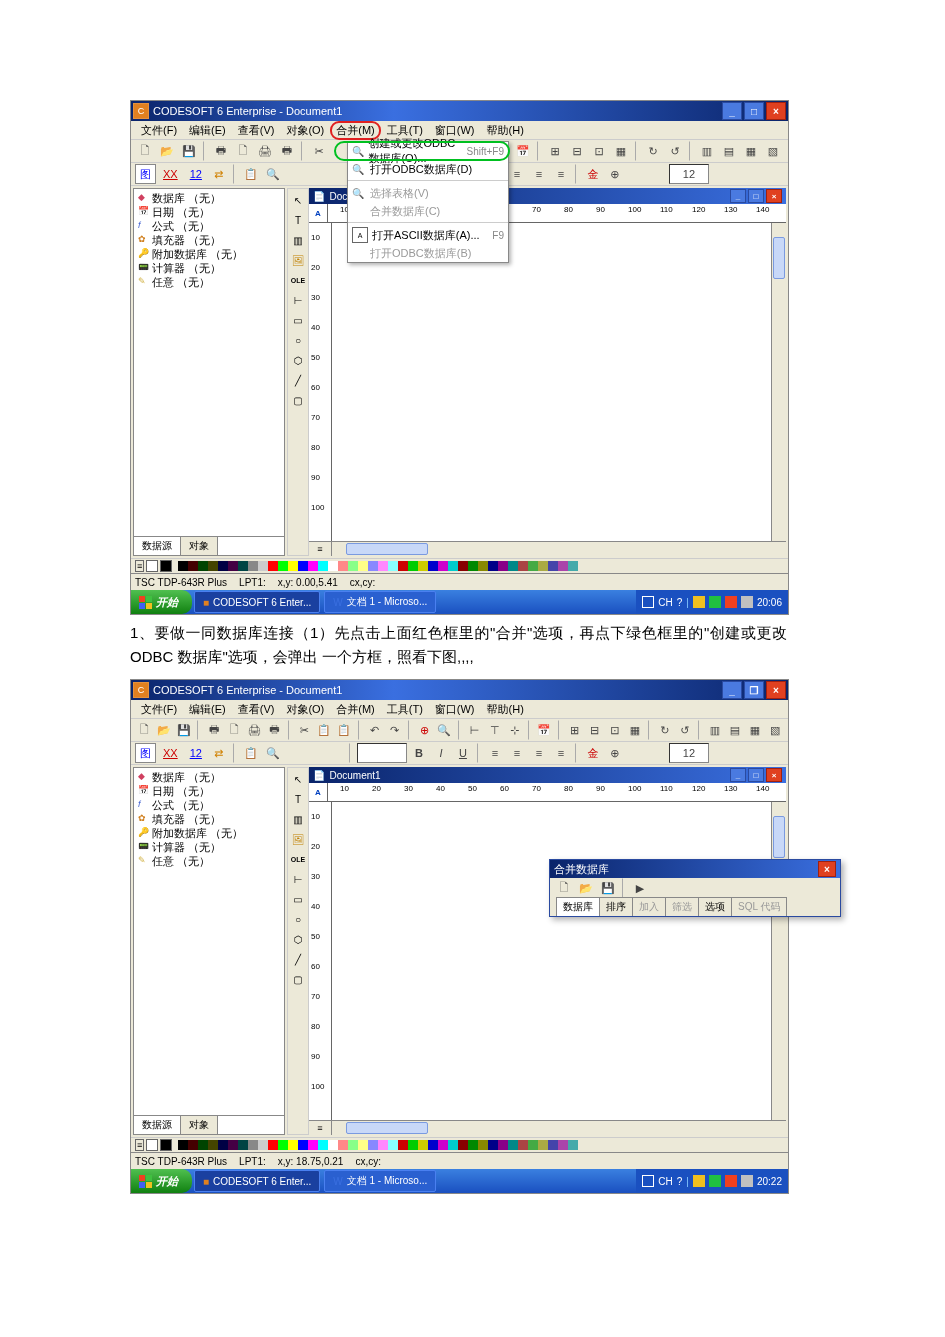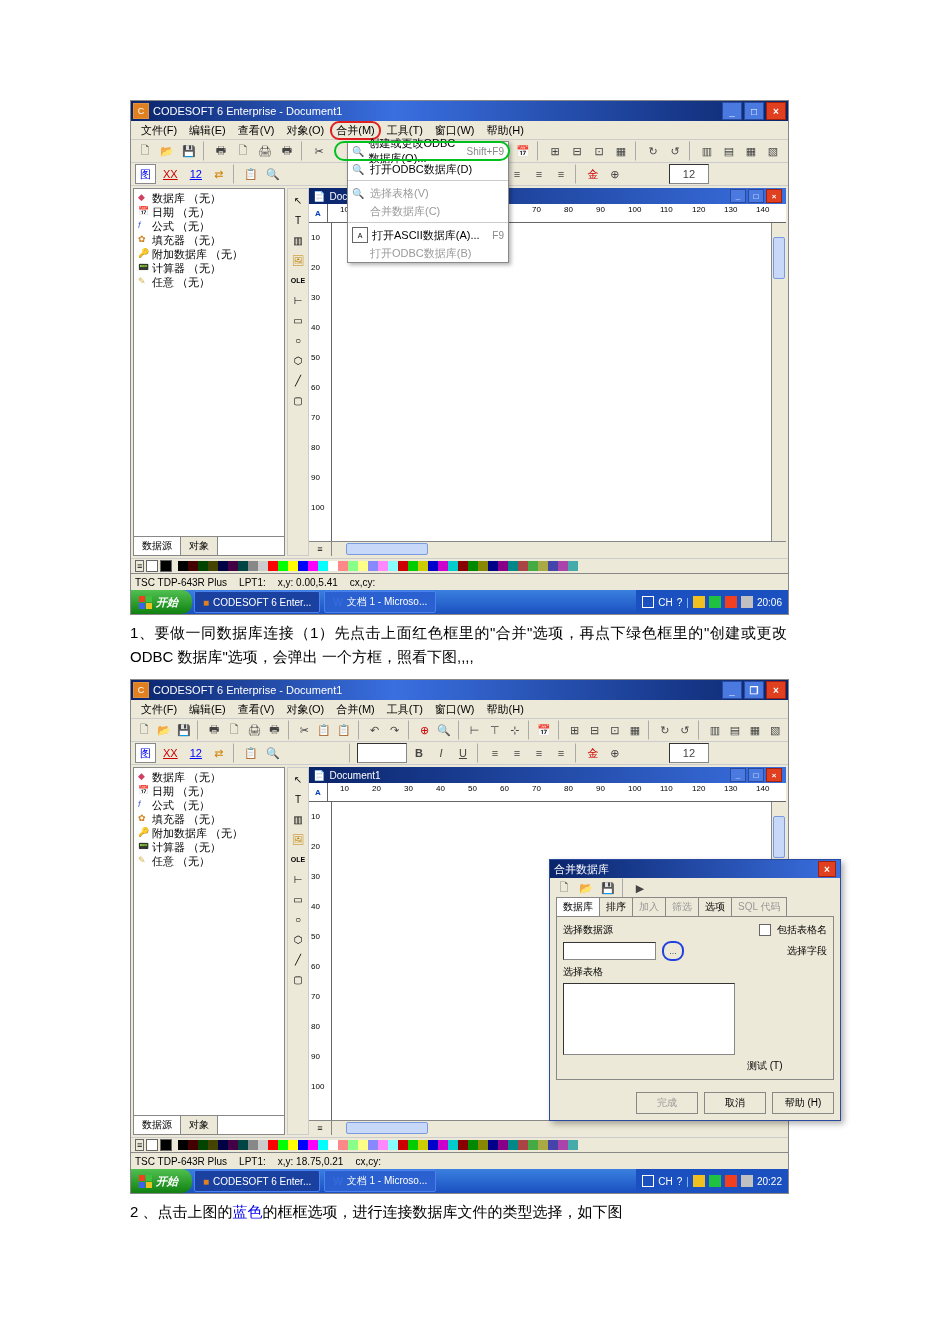--- a/index.html
+++ b/index.html
@@ -979,48 +979,20 @@
           <span class="tbtn">▶</span>
         </div>
         <div class="dtabs">
           <span class="dt active">数据库</span>
           <span class="dt">排序</span>
           <span class="dt dim">加入</span>
           <span class="dt dim">筛选</span>
           <span class="dt">选项</span>
           <span class="dt dim">SQL 代码</span>
         </div>
-        <div class="dlg-body">
-          <div class="dlg-row">
-            <span>选择数据源</span>
-            <span style="flex:1"></span>
-            <span class="ck"></span>
-            <span>包括表格名</span>
-          </div>
-          <div class="dlg-row">
-            <div class="dropbox"></div>
-            <div class="bluebtn">…</div>
-            <span style="flex:1"></span>
-            <span>选择字段</span>
-          </div>
-          <div class="dlg-row">
-            <span>选择表格</span>
-          </div>
-          <div class="dlg-row">
-            <div class="dlg-list"></div>
-          </div>
-          <div style="display:flex;justify-content:flex-end;margin-top:4px">
-            <div class="db disabled" style="width:80px">测试  (T)</div>
-          </div>
-        </div>
-        <div class="dlg-btns">
-          <div class="db disabled">完成</div>
-          <div class="db">取消</div>
-          <div class="db">帮助  (H)</div>
-        </div>
       </div>
     </div>
   </div>
 
   <div class="colorbar">
     <div class="prefix">
       <span style="border:1px solid #666;padding:0 1px">≡</span>
       <span style="border:1px solid #666;width:10px;height:10px;background:#fff"></span>
       <span style="border:1px solid #666;width:10px;height:10px;background:#000"></span>
     </div>
@@ -1100,17 +1072,14 @@
       <span style="color:#8cf">|</span>
       <span class="trayicon" style="background:#f0c020"></span>
       <span class="trayicon" style="background:#20c040"></span>
       <span class="trayicon" style="background:#f04020"></span>
       <span class="trayicon" style="background:#c0c0c0"></span>
       <span>20:22</span>
     </div>
   </div>
 </div>
 
-<div class="caption">
-  <span>2 、点击上图的</span><span class="blue">蓝色</span><span>的框框选项，进行连接数据库文件的类型选择，如下图</span>
+
 </div>
 
-</div>
-
 </body></html>

